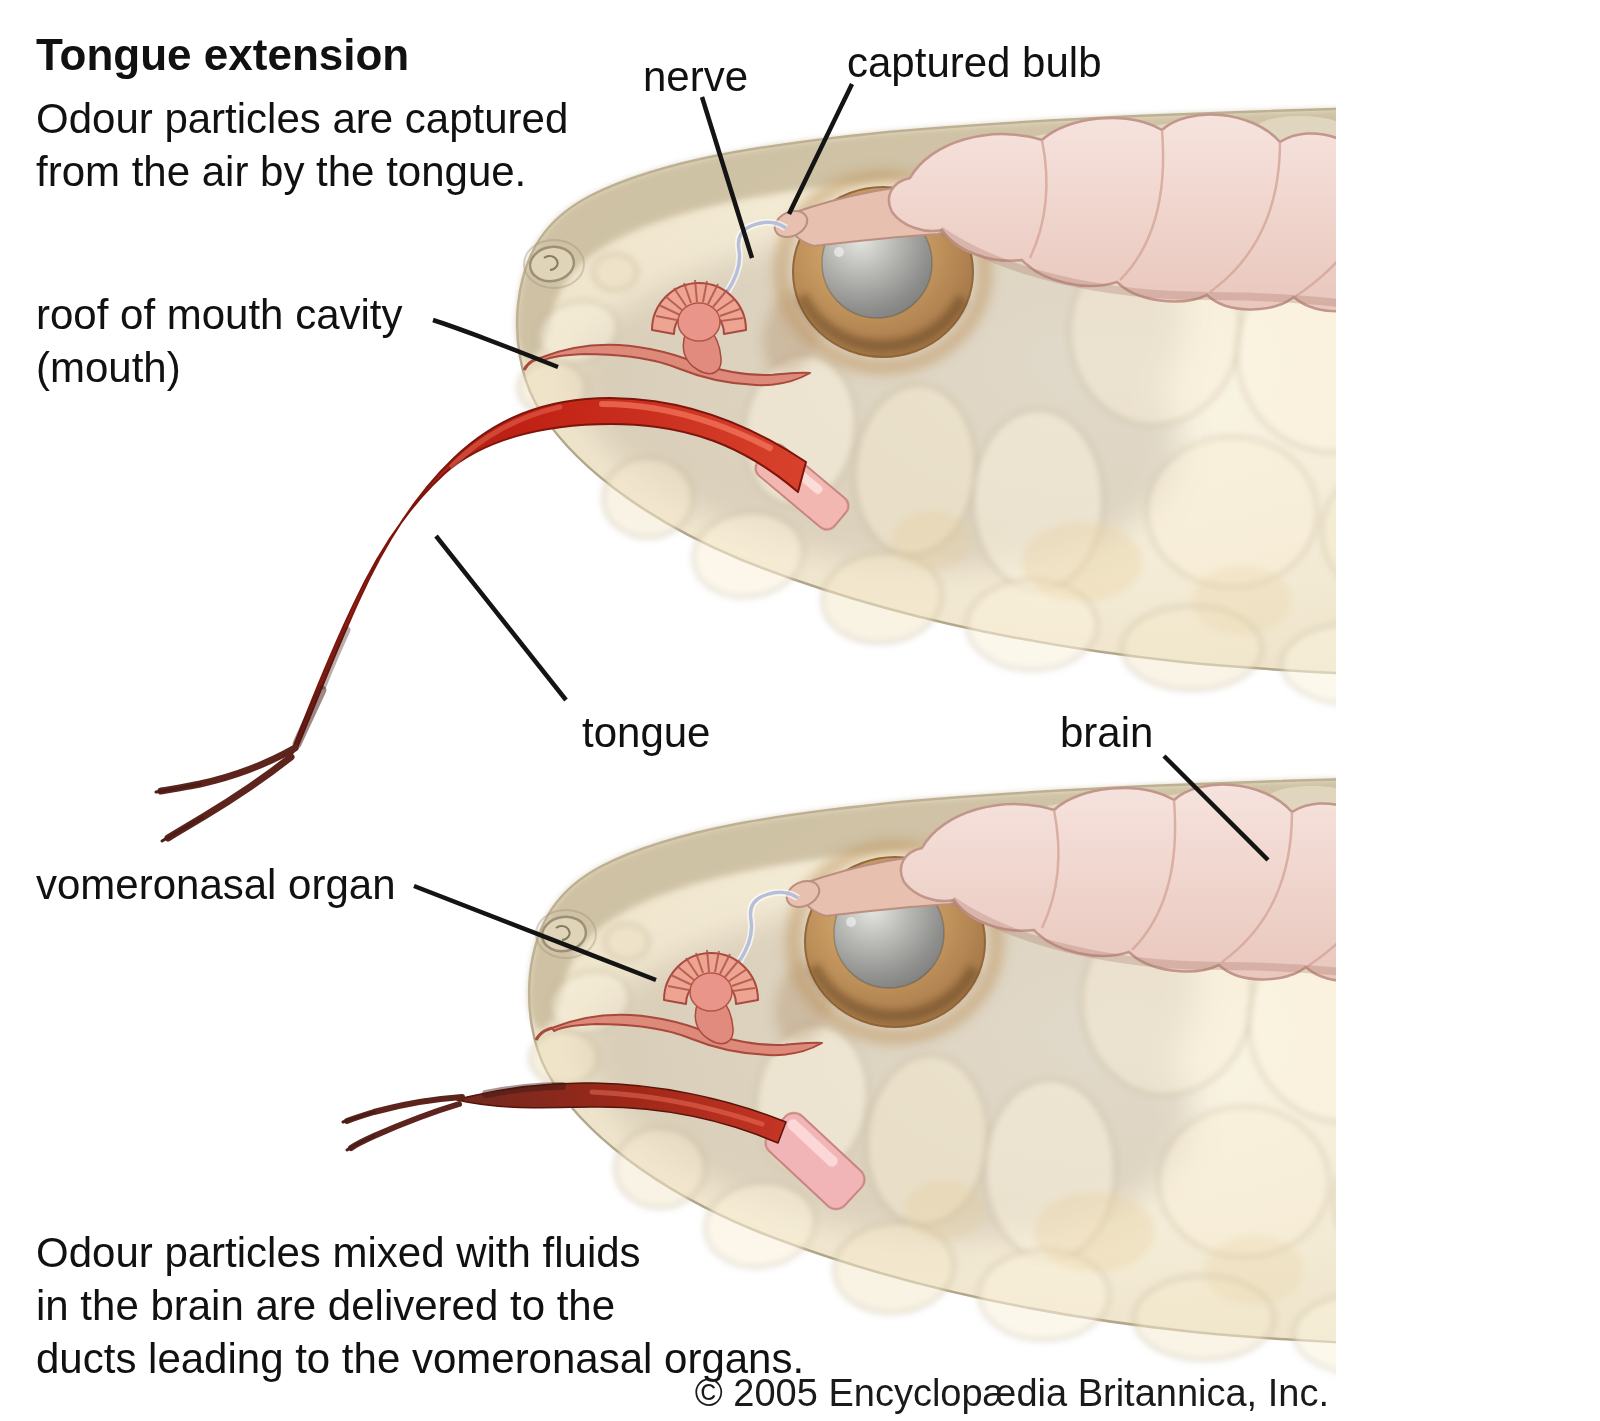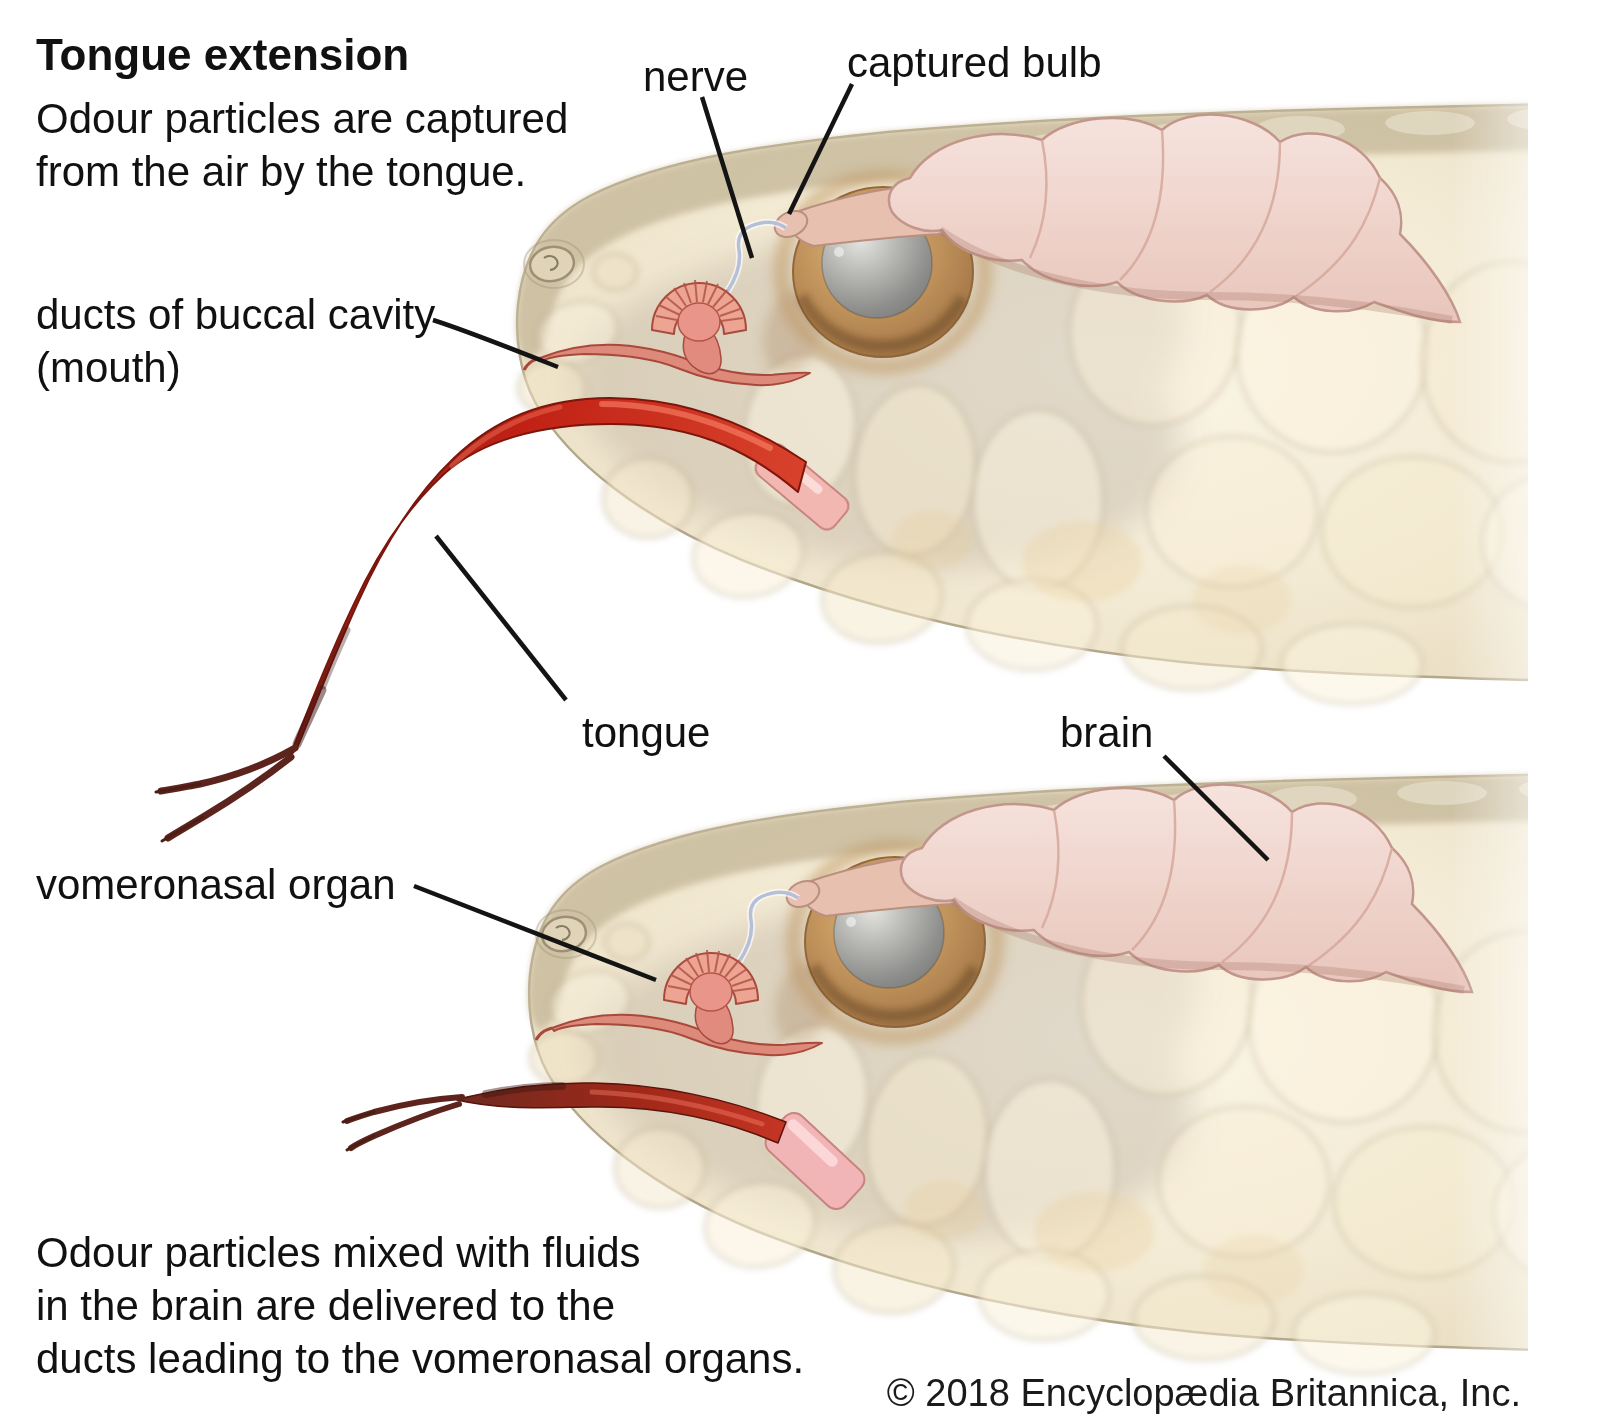--- a/index.html
+++ b/index.html
@@ -1,17 +1,17 @@
 <!DOCTYPE html>
 <html><head>
 <meta charset="utf-8">
 <style>
   html,body{margin:0;padding:0;background:#fff;}
   .stage{
-    position:relative;width:1528px;height:1421px;overflow:hidden;
+    position:relative;width:1336px;height:1421px;overflow:hidden;
     font-family:"Liberation Sans","DejaVu Sans",sans-serif;color:#111;background:#fff;
   }
   .stage svg{position:absolute;left:0;top:0;}
   .lbl{position:absolute;font-size:42px;line-height:53px;white-space:pre;color:#111;}
   .heading{font-weight:bold;font-size:44px;}
   .credit{position:absolute;font-size:38px;color:#1a1a1a;right:7px;top:1372px;text-align:right;}
 </style>
 </head>
 <body>
 
@@ -245,21 +245,21 @@
       <line x1="1164" y1="756" x2="1268" y2="860"></line>
       <line x1="414" y1="886" x2="656" y2="980"></line>
     </g>
   </svg>
 
   <div class="lbl heading" style="left:36px;top:28px;">Tongue extension</div>
   <div class="lbl" style="left:36px;top:92px;"><span>Odour particles are captured</span><br><span>from the air by the tongue.</span></div>
 
   <div class="lbl" style="left:643px;top:50px;">nerve</div>
   <div class="lbl" style="left:847px;top:36px;">captured bulb</div>
-  <div class="lbl" style="left:36px;top:288px;"><span>ducts of buccal cavity</span><br><span>(mouth)</span></div>
+  <div class="lbl" style="left:36px;top:288px;"><span>roof of mouth cavity</span><br><span>(mouth)</span></div>
   <div class="lbl" style="left:574px;top:706px;margin-left:8px;">tongue</div>
   <div class="lbl" style="left:1060px;top:706px;">brain</div>
   <div class="lbl" style="left:36px;top:858px;">vomeronasal organ</div>
 
   <div class="lbl" style="left:36px;top:1226px;"><span>Odour particles mixed with fluids</span><br><span>in the brain are delivered to the</span><br><span>ducts leading to the vomeronasal organs.</span></div>
 
-  <div class="credit">© 2018 Encyclopædia Britannica, Inc.</div>
+  <div class="credit">© 2005 Encyclopædia Britannica, Inc.</div>
 </div>
 
 </body></html>

